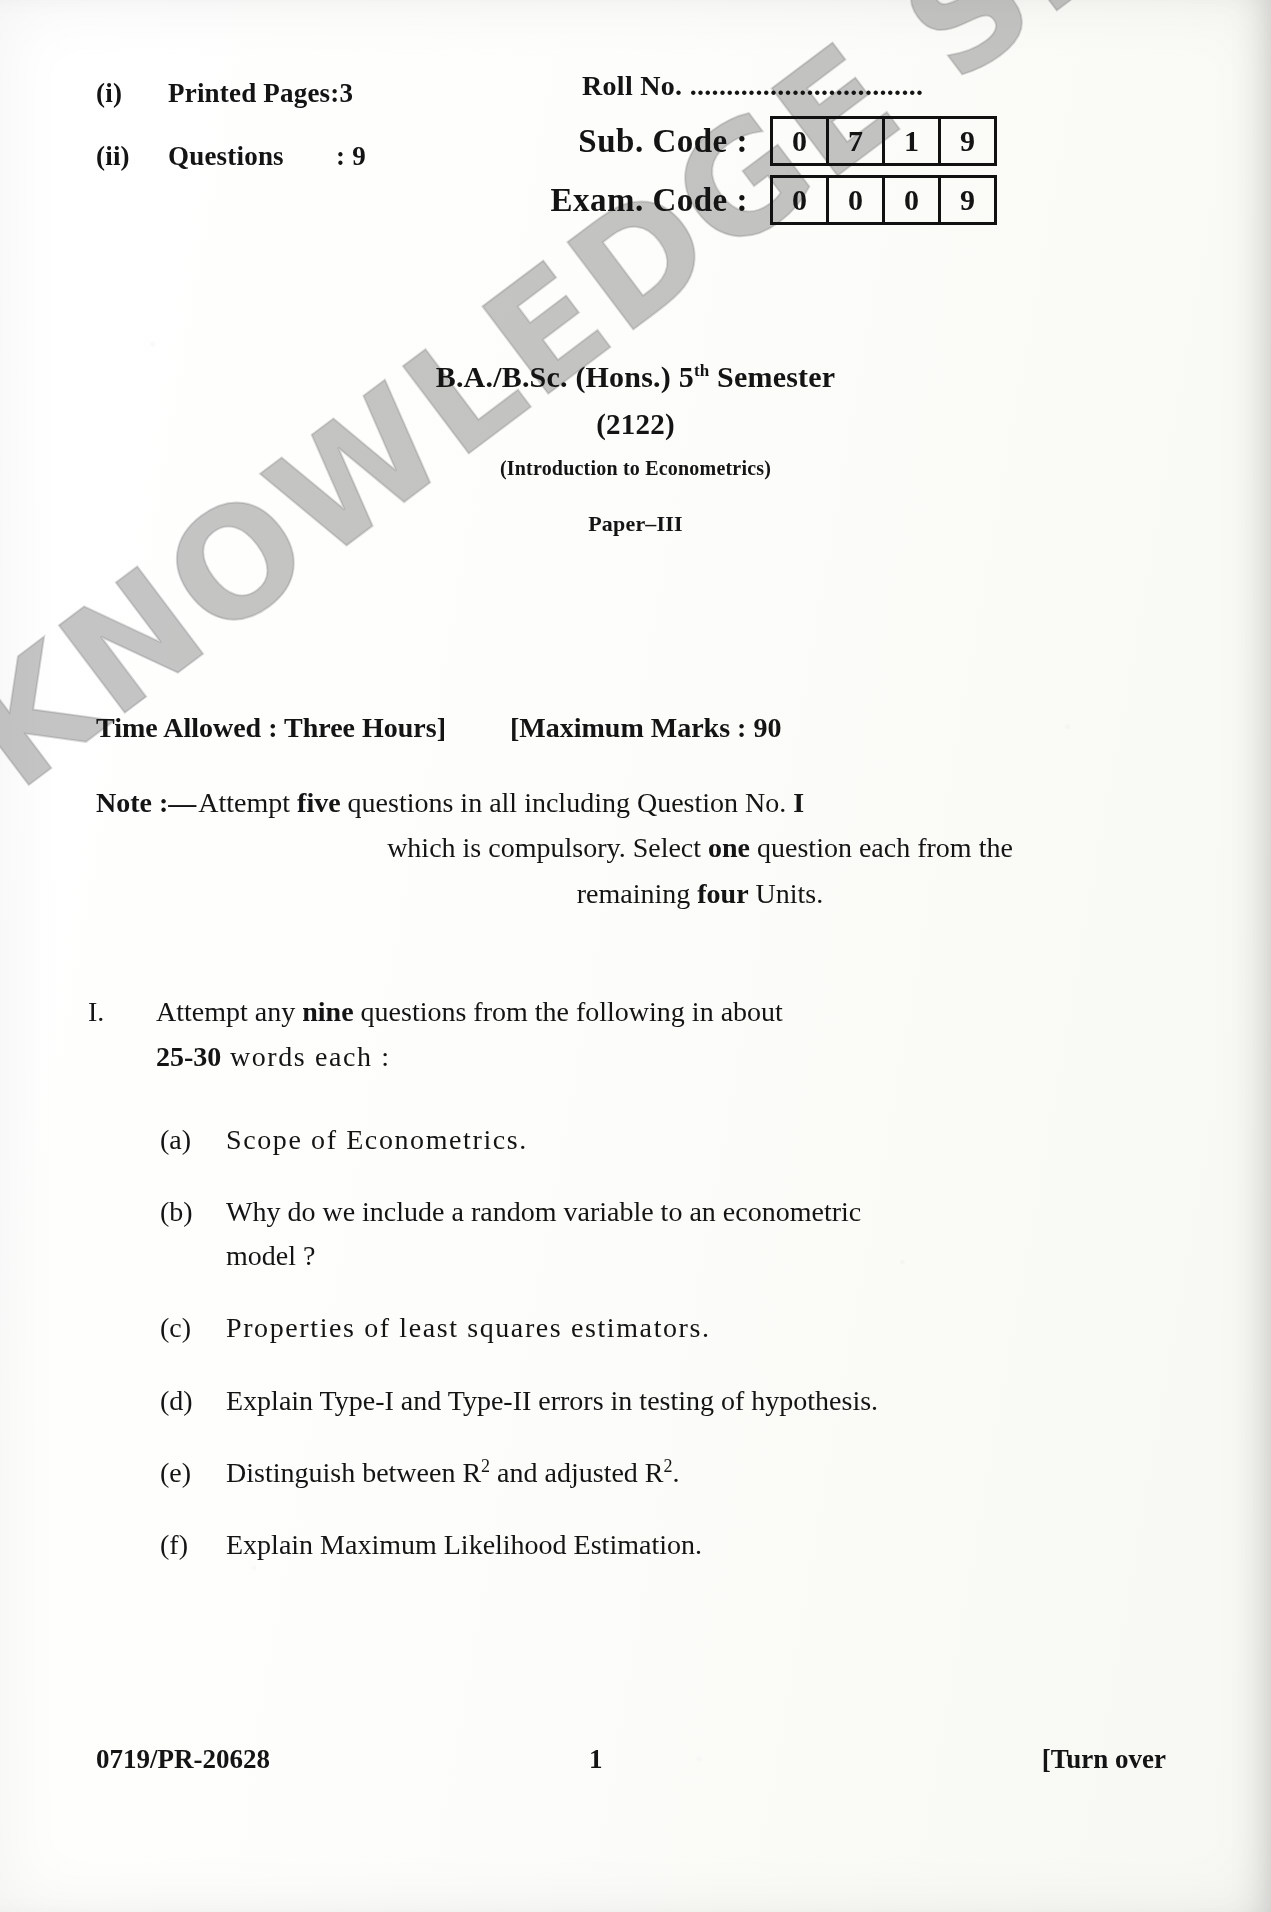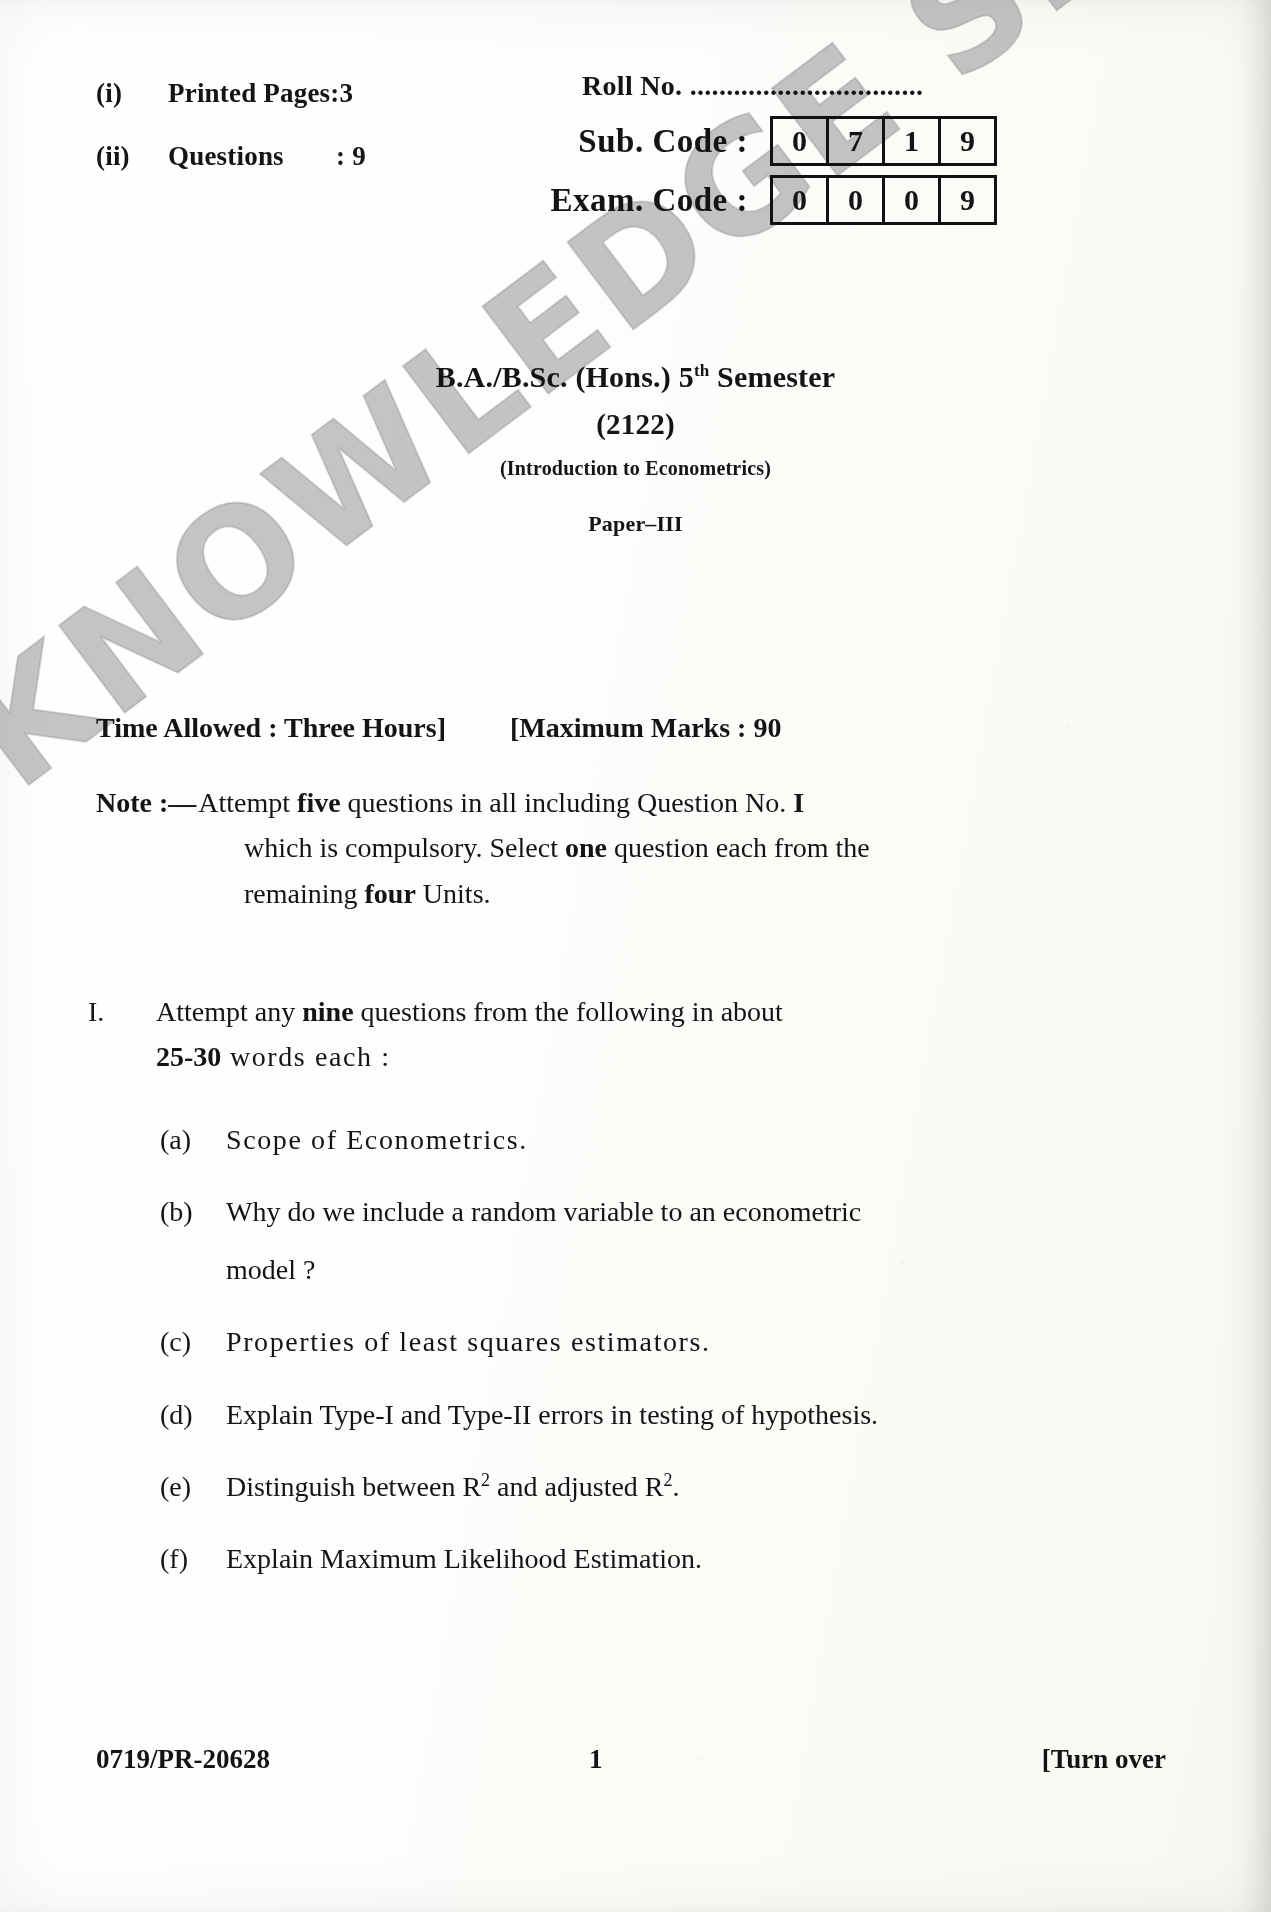--- a/index.html
+++ b/index.html
@@ -197,20 +197,21 @@
   .note-row1 { display: flex; }
   .note-label {
     font-weight: 700;
     flex: 0 0 auto;
     white-space: nowrap;
     margin-right: 2px;
   }
   .note-body { flex: 1 1 auto; }
   .note-cont {
     padding-left: 148px;
+    text-align: center;
   }
   b, strong { font-weight: 700; }
 
   
   .qI {
     position: absolute;
     left: 88px;
     top: 990px;
     width: 1078px;
     font-size: 28px;
@@ -350,21 +351,21 @@
     <div class="subitems">
       <div class="subitem">
         <span class="sub-lbl">(a)</span>
         <span class="sub-txt sp-wide">Scope of Econometrics.</span>
       </div>
 
       <div class="subitem">
         <span class="sub-lbl">(b)</span>
         <span class="sub-txt">
           <span>Why do we include a random variable to an econometric</span>
-          <span class="l2" style="display:block; margin-top:14px;">model ?</span>
+          <span class="l2" style="display:block; ">model ?</span>
         </span>
       </div>
 
       <div class="subitem">
         <span class="sub-lbl">(c)</span>
         <span class="sub-txt sp-wide">Properties of least squares estimators.</span>
       </div>
 
       <div class="subitem">
         <span class="sub-lbl">(d)</span>

